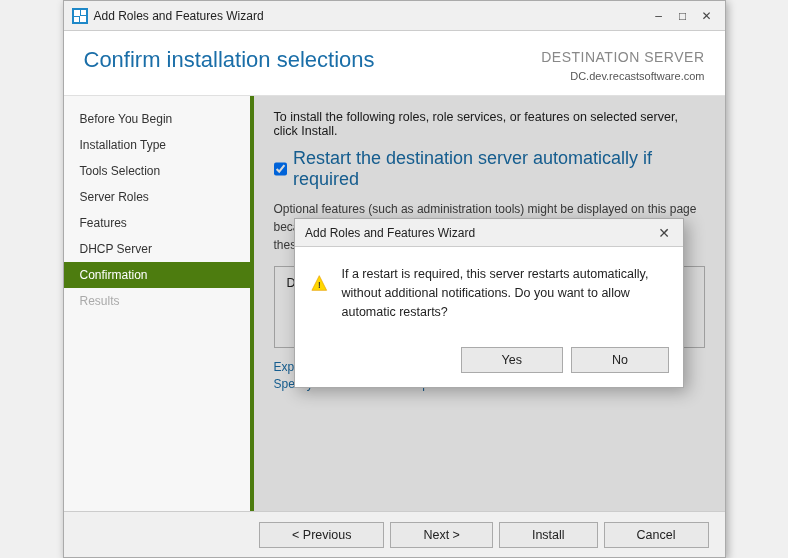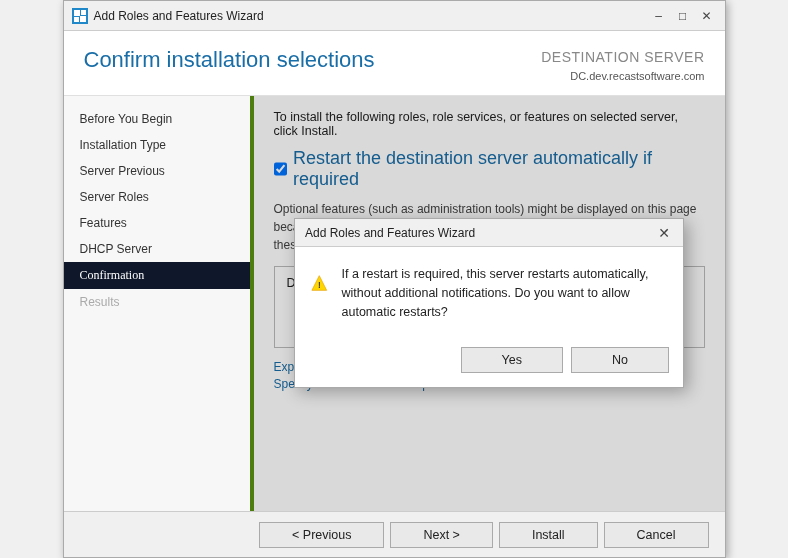--- a/index.html
+++ b/index.html
@@ -102,23 +102,22 @@
       border-right: 4px solid #4d7c0f;
       padding-top: 10px;
     }
     .sidebar-item {
       padding: 6px 12px 6px 16px;
       font-size: 12px;
       color: #333;
       cursor: pointer;
     }
     .sidebar-item.active {
-      background: #0f172a;
+      background: #4d7c0f;
       color: #fff;
-      font-family: Liberation Serif, serif;
     }
     .sidebar-item.disabled { color: #aaa; cursor: default; }
     .main-content {
       flex: 1;
       padding: 14px 20px;
       overflow-y: auto;
       position: relative;
     }
     .intro-text {
       font-size: 12.5px;
@@ -302,21 +301,21 @@
   <div class="main-layout">
 
     <div class="sidebar">
       <div class="sidebar-item">
         <span>Before You Begin</span>
       </div>
       <div class="sidebar-item">
         <span>Installation Type</span>
       </div>
       <div class="sidebar-item">
-        <span>Server Previous</span>
+        <span>Tools Selection</span>
       </div>
       <div class="sidebar-item">
         <span>Server Roles</span>
       </div>
       <div class="sidebar-item">
         <span>Features</span>
       </div>
       <div class="sidebar-item">
         <span>DHCP Server</span>
       </div>

